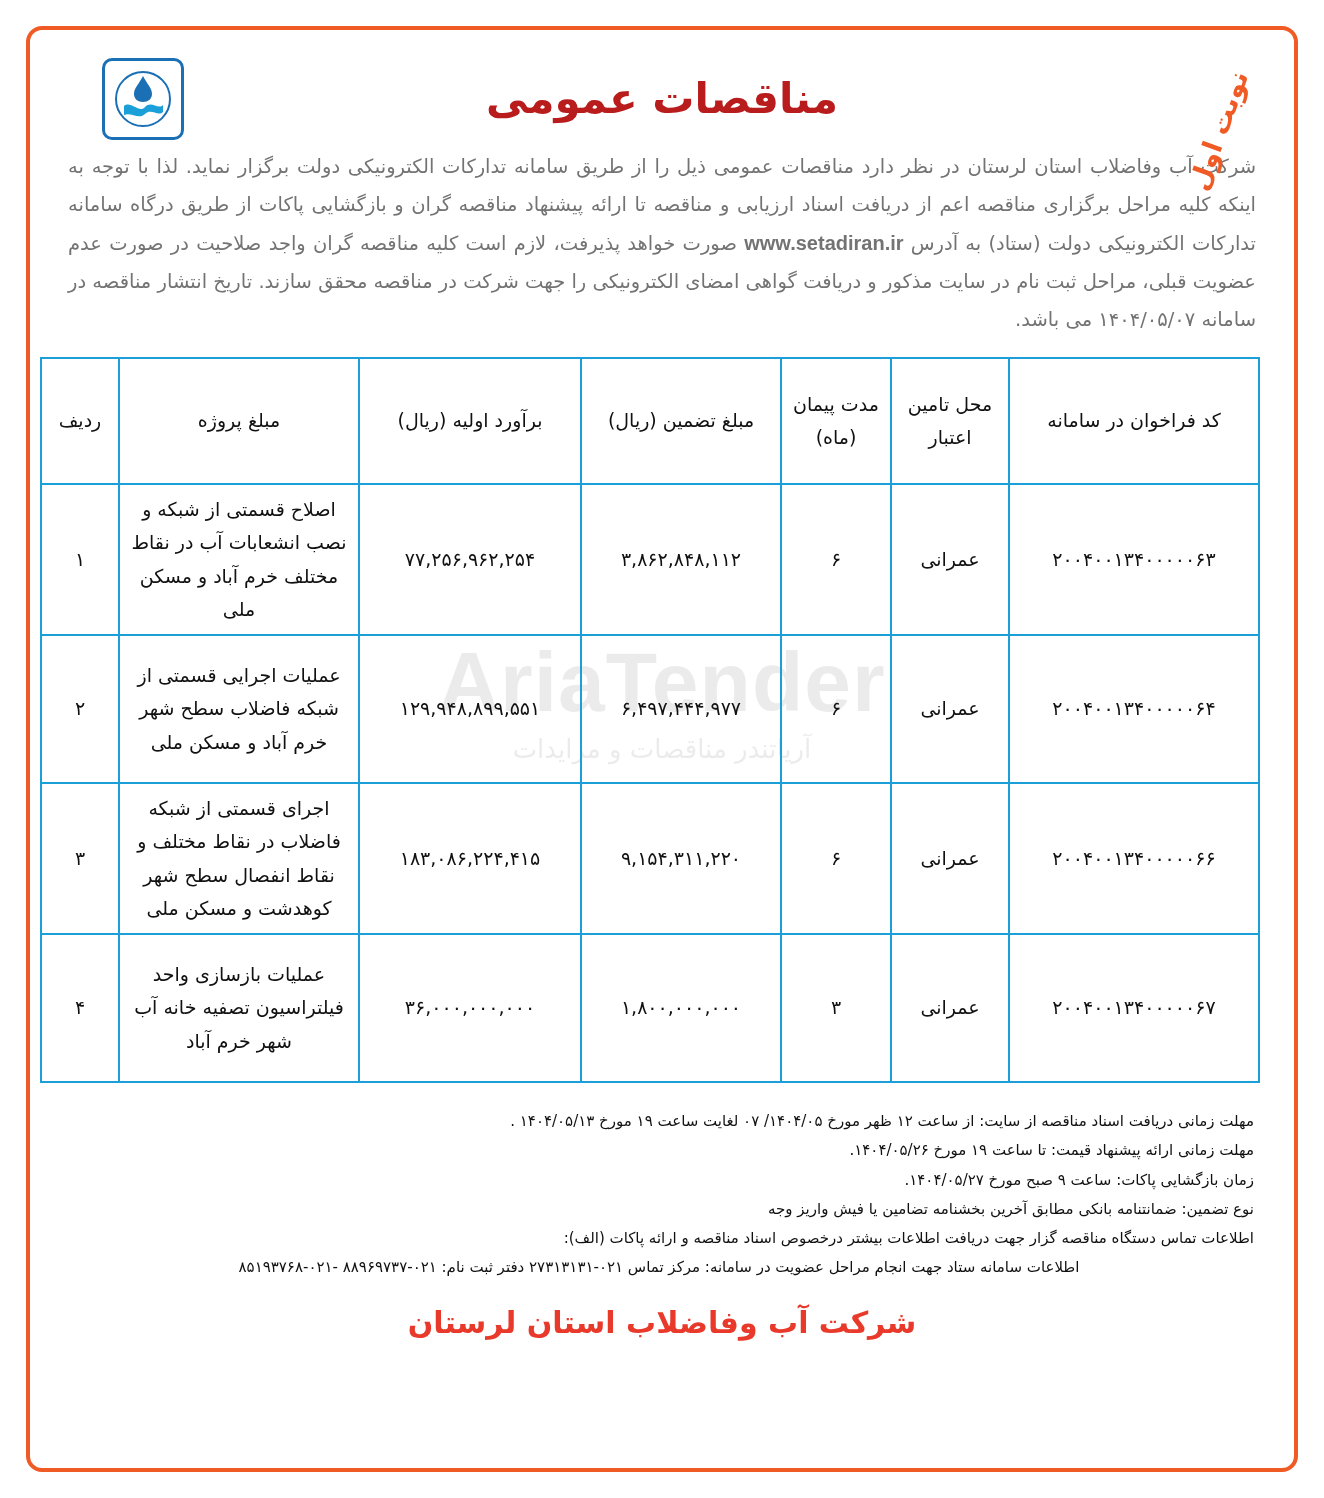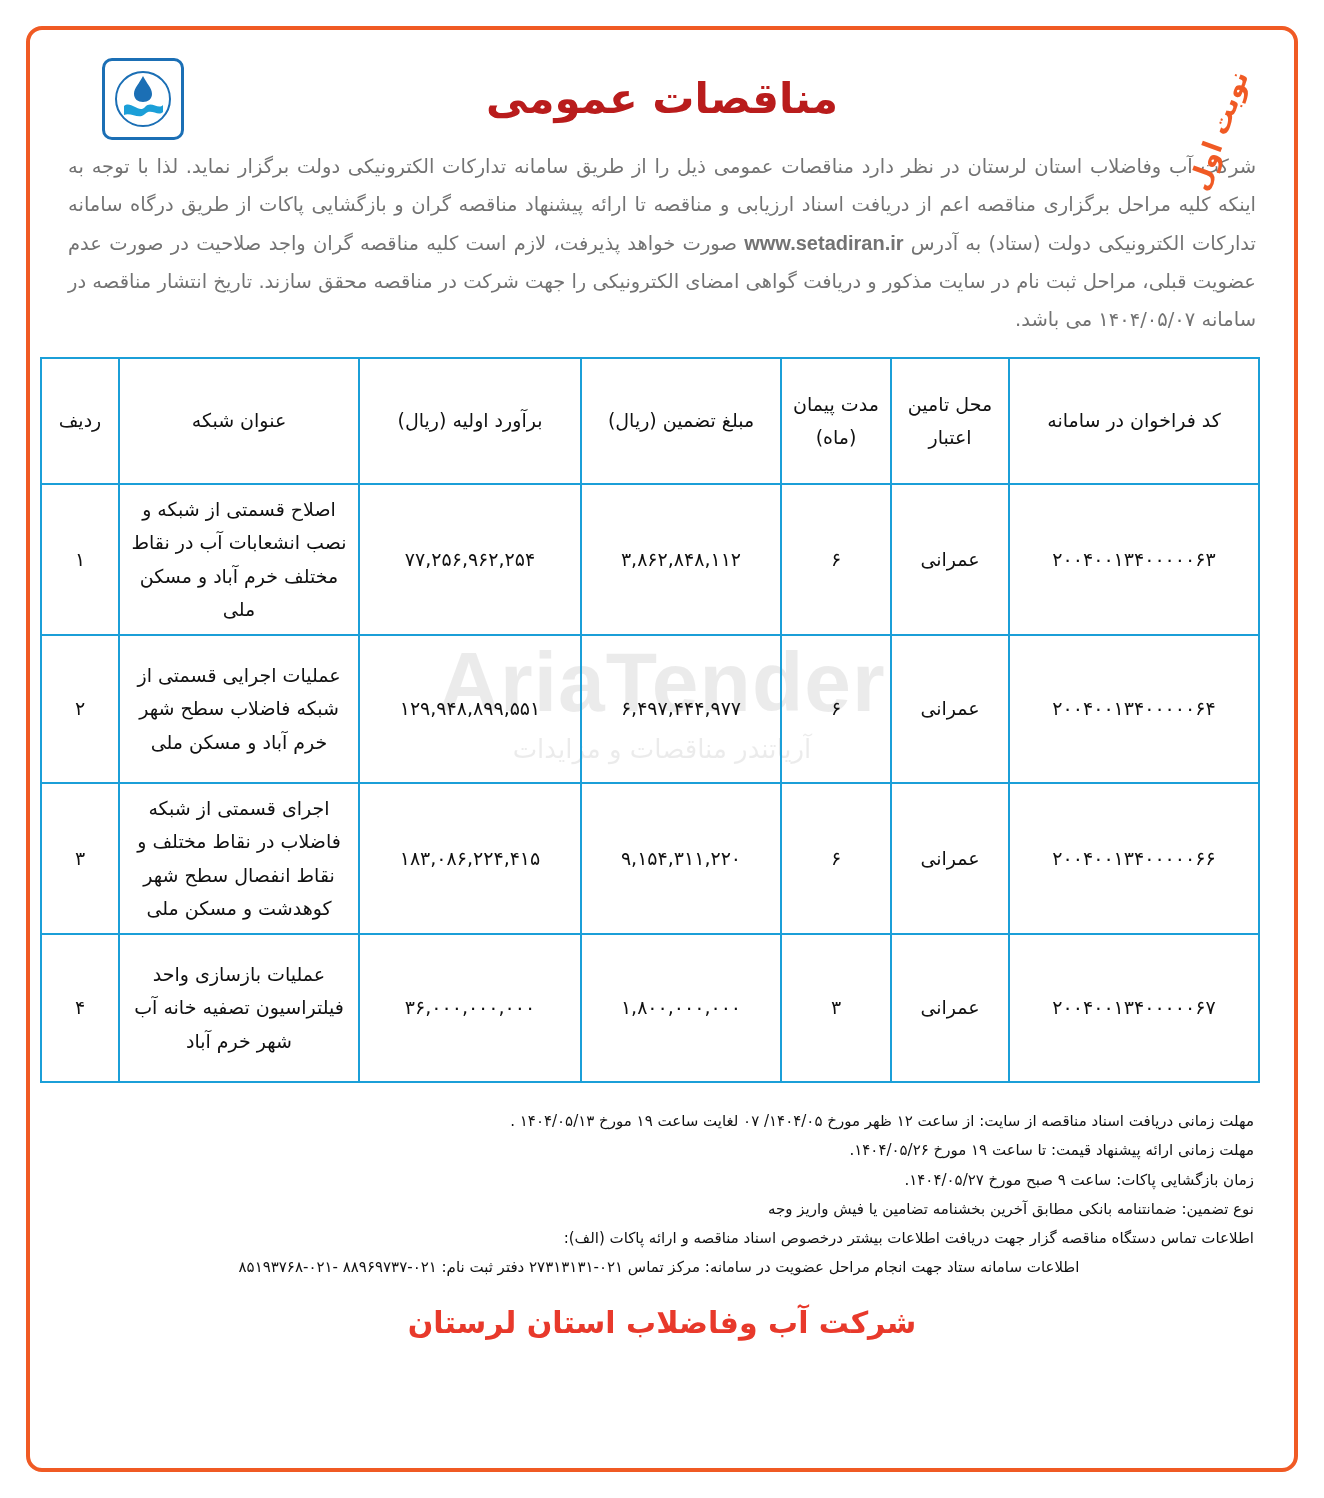--- a/index.html
+++ b/index.html
@@ -219,21 +219,21 @@
             <col class="col-title">
             <col class="col-row">
         </colgroup>
         <thead>
           <tr>
             <th>کد فراخوان در سامانه</th>
             <th>محل تامین اعتبار</th>
             <th>مدت پیمان (ماه)</th>
             <th>مبلغ تضمین (ریال)</th>
             <th>برآورد اولیه (ریال)</th>
-            <th>عنوان شبکه</th>
+            <th>مبلغ پروژه</th>
             <th>ردیف</th>
           </tr>
         </thead>
         <tbody>
           <tr>
             <td>۲۰۰۴۰۰۱۳۴۰۰۰۰۰۶۳</td>
             <td>عمرانی</td>
             <td>۶</td>
             <td>۳,۸۶۲,۸۴۸,۱۱۲</td>
             <td>۷۷,۲۵۶,۹۶۲,۲۵۴</td>

